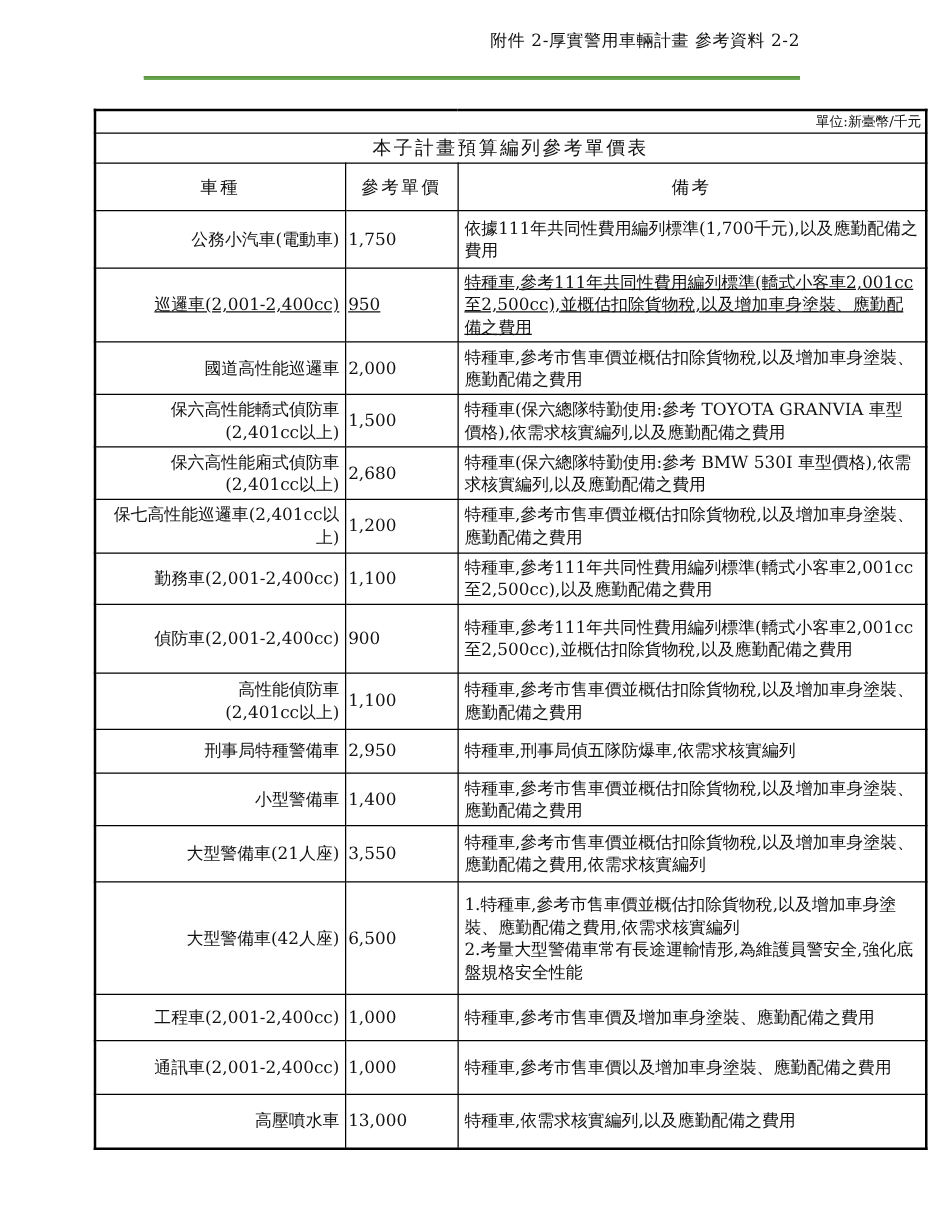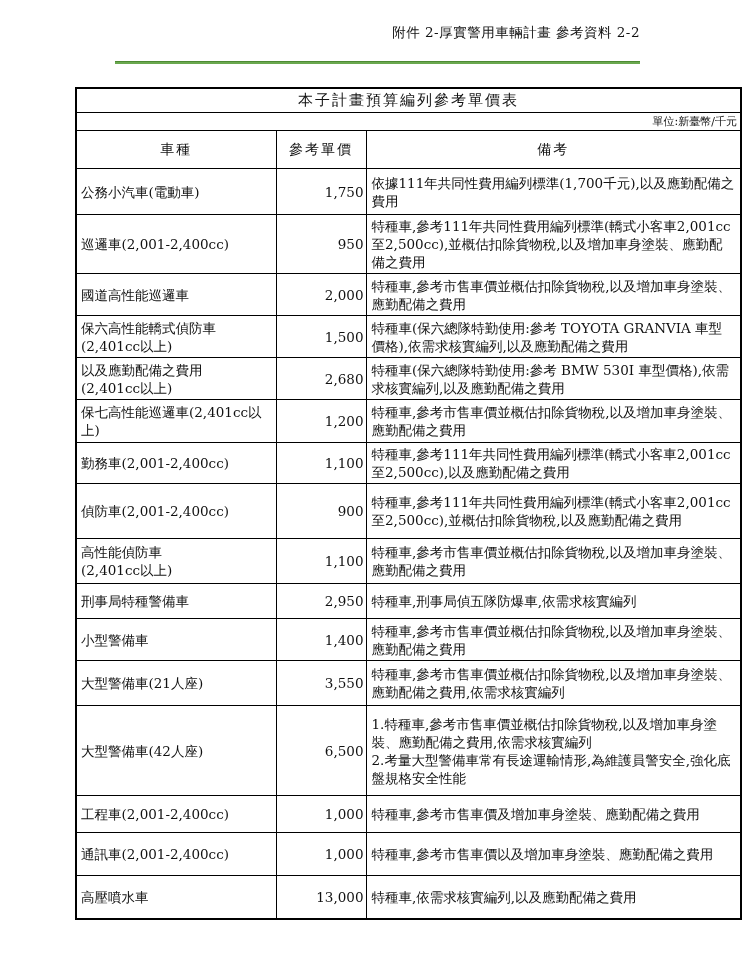--- a/index.html
+++ b/index.html
@@ -59,35 +59,35 @@
     font-size: 14px;
     text-align: center;
     letter-spacing: 2px;
   }
   tbody td {
     font-size: 13.5px;
     line-height: 18px;
   }
   td.vehicle {
     padding: 2px 4px;
+    text-align: right;
+    white-space: pre-line;
+  }
+  td.price {
     text-align: left;
-    white-space: pre-line;
-  }
-  td.price {
-    text-align: right;
     padding: 2px;
   }
   td.remark {
     padding: 2px 5px;
     text-align: left;
     white-space: pre-line;
   }
   
   tbody tr:nth-child(1)  td { height: 46px; }
-  tbody tr:nth-child(2)  td { height: 55px; }
+  tbody tr:nth-child(2)  td { height: 55px; text-decoration: underline; }
   tbody tr:nth-child(3)  td { height: 42px; }
   tbody tr:nth-child(4)  td { height: 42px; }
   tbody tr:nth-child(5)  td { height: 42px; }
   tbody tr:nth-child(6)  td { height: 43px; }
   tbody tr:nth-child(7)  td { height: 41px; }
   tbody tr:nth-child(8)  td { height: 55px; }
   tbody tr:nth-child(9)  td { height: 45px; }
   tbody tr:nth-child(10) td { height: 35px; }
   tbody tr:nth-child(11) td { height: 42px; }
   tbody tr:nth-child(12) td { height: 45px; }
@@ -105,24 +105,24 @@
 <div class="accent-line" style="background: rgb(106, 168, 79);"></div>
 
 <table class="price-table">
   <colgroup>
     <col class="c-vehicle">
     <col class="c-price">
     <col class="c-remark">
   </colgroup>
   <thead>
     <tr>
-      <td class="title-cell" colspan="3">本子計畫預算編列參考單價表</td>
+      <td class="unit-cell" colspan="3">單位:新臺幣/千元</td>
     </tr>
     <tr>
-      <td class="unit-cell" colspan="3">單位:新臺幣/千元</td>
+      <td class="title-cell" colspan="3">本子計畫預算編列參考單價表</td>
     </tr>
     <tr class="col-header-row">
       <th>車種</th>
       <th>參考單價</th>
       <th>備考</th>
     </tr>
   </thead>
   <tbody id="rows-body">
       <tr class="data-row">
     <td class="vehicle">公務小汽車(電動車)</td>
@@ -139,21 +139,21 @@
     <td class="price">2,000</td>
     <td class="remark">特種車,參考市售車價並概估扣除貨物稅,以及增加車身塗裝、應勤配備之費用</td>
   </tr>
       <tr class="data-row">
     <td class="vehicle">保六高性能轎式偵防車
 (2,401cc以上)</td>
     <td class="price">1,500</td>
     <td class="remark">特種車(保六總隊特勤使用:參考 TOYOTA GRANVIA 車型價格),依需求核實編列,以及應勤配備之費用</td>
   </tr>
       <tr class="data-row">
-    <td class="vehicle">以及應勤配備之費用
+    <td class="vehicle">保六高性能廂式偵防車
 (2,401cc以上)</td>
     <td class="price">2,680</td>
     <td class="remark">特種車(保六總隊特勤使用:參考 BMW 530I 車型價格),依需求核實編列,以及應勤配備之費用</td>
   </tr>
       <tr class="data-row">
     <td class="vehicle">保七高性能巡邏車(2,401cc以上)</td>
     <td class="price">1,200</td>
     <td class="remark">特種車,參考市售車價並概估扣除貨物稅,以及增加車身塗裝、應勤配備之費用</td>
   </tr>
       <tr class="data-row">

